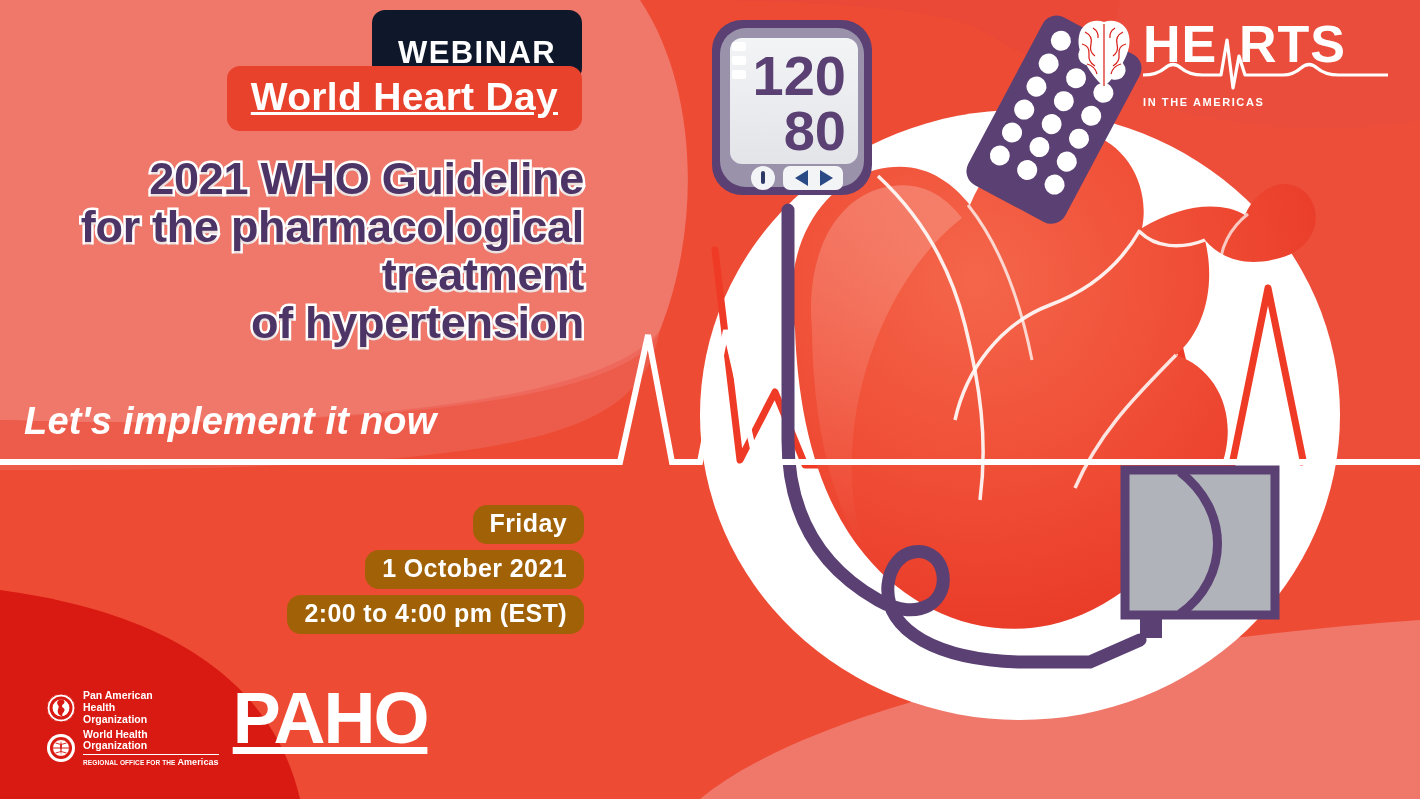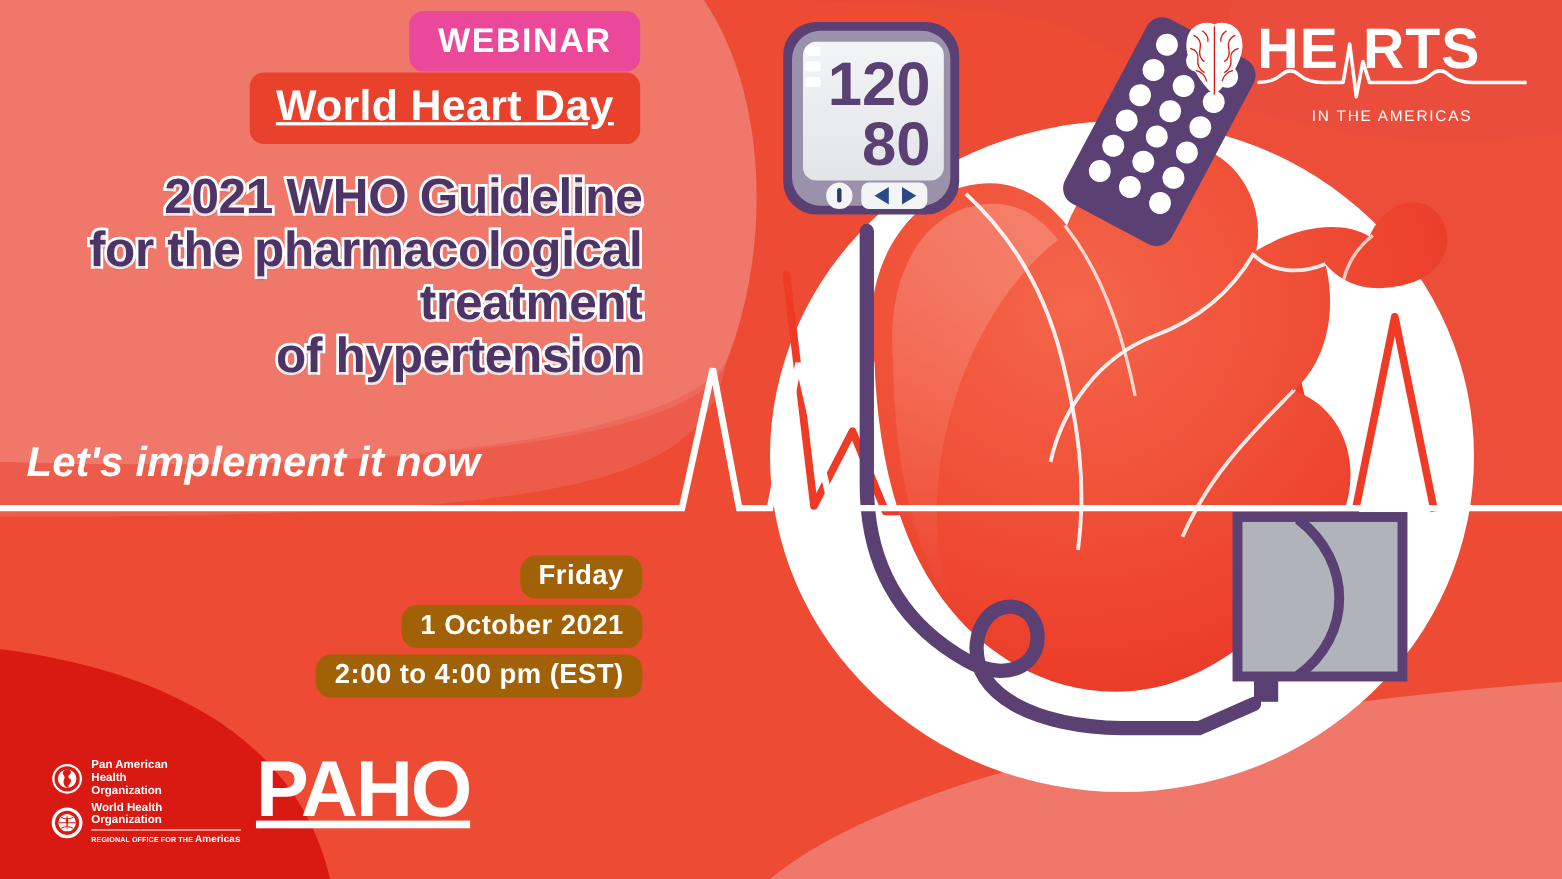--- a/index.html
+++ b/index.html
@@ -17,21 +17,21 @@
 
   
   .left{position:absolute;left:0;top:0;width:620px;height:799px;}
 
   .pill{
     display:inline-block;border-radius:12px;color:#fff;
     font-weight:bold;line-height:1;white-space:nowrap;
   }
   .webinar-row{position:absolute;right:38px;top:10px;}
   .webinar{
-    background:#ec4899;padding:11px 26px 13px;border-radius:13px;
+    background:#0f172a;padding:27px 26px 13px;border-radius:13px;
     font-size:31px;letter-spacing:1.4px;
   }
   .whd-row{position:absolute;right:38px;top:66px;}
   .whd{
     background:#e8422c;padding:11px 24px 15px;border-radius:13px;
     font-size:39px;letter-spacing:.3px;text-decoration:underline;
   }
 
   .title{
     position:absolute;right:36px;top:155px;width:560px;
@@ -61,21 +61,21 @@
   .emb-row{display:flex;align-items:center;gap:7px;}
   .emb-txt{color:#fff;font-size:10.5px;line-height:1.13;font-weight:bold;}
   .paho-word{color:#fff;font-size:72px;font-weight:bold;letter-spacing:-2px;line-height:.8;text-decoration:underline;}
   .regional{color:#fff;font-size:6.5px;letter-spacing:.1px;margin-top:2px;font-weight:bold;}
   .regional b{font-size:9px;}
   .emb-underline{height:1px;background:#fff;margin-top:2px;width:100%;}
 
   
   .hearts{position:absolute;right:32px;top:16px;display:flex;align-items:flex-start;gap:8px;}
   .hearts-word{position:relative;}
-  .hearts-sub{color:#fff;font-size:14px;font-weight:normal;letter-spacing:1.6px;text-align:center;margin-top:2px;}
+  .hearts-sub{color:#fff;font-size:11px;font-weight:bold;letter-spacing:1.6px;text-align:left;margin-top:2px;}
 
   
   .art{position:absolute;left:620px;top:0;width:800px;height:799px;}
 </style>
 </head>
 <body>
 
 <div id="poster">
 
   <div class="bg">

